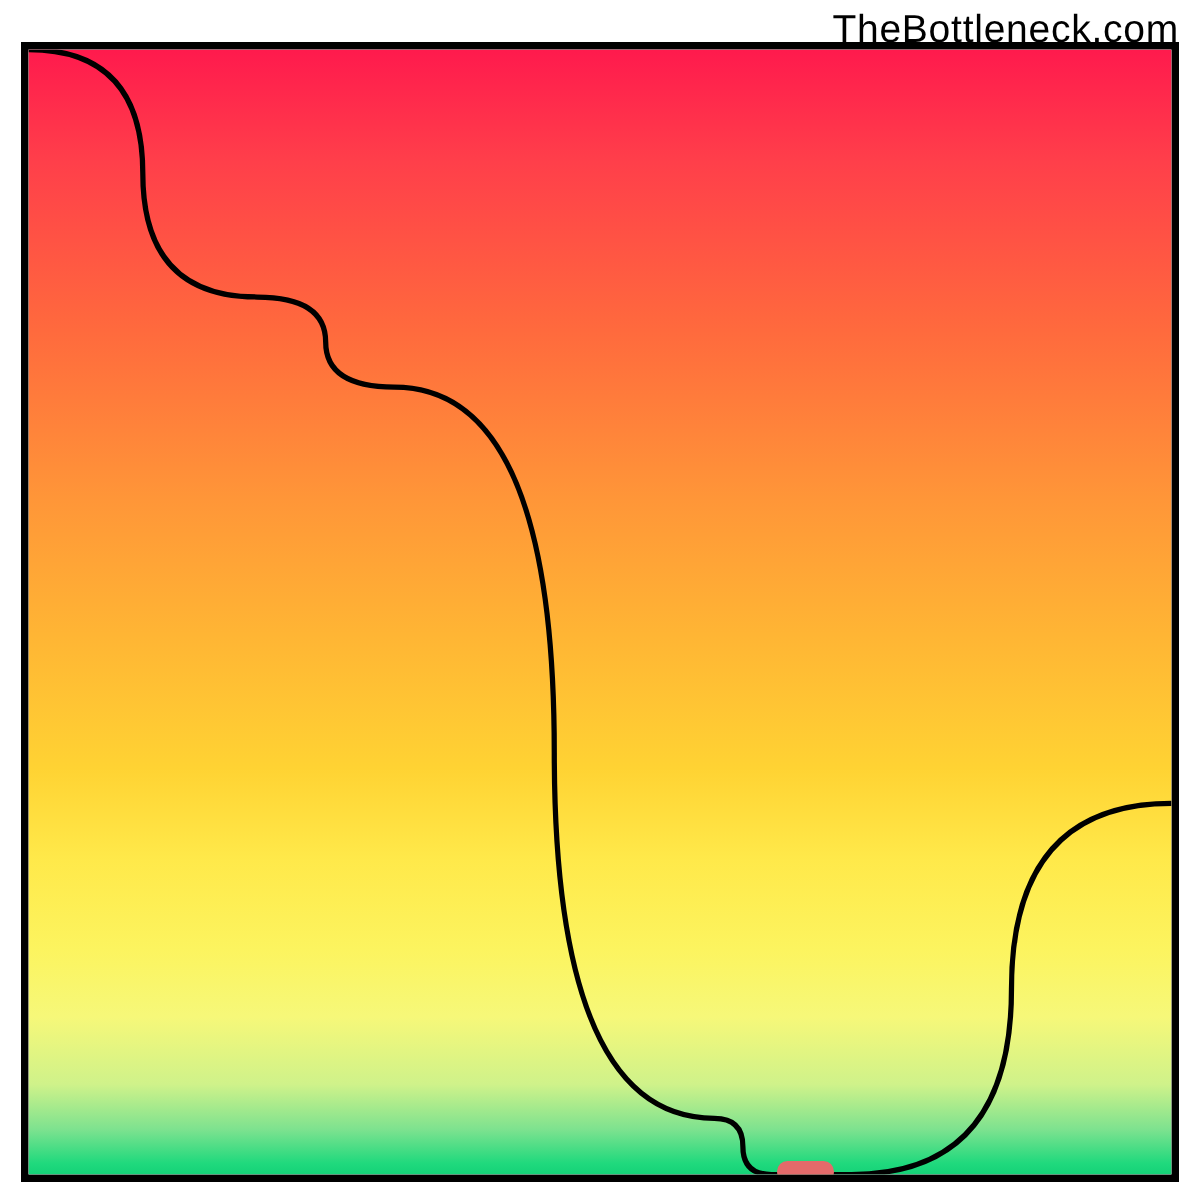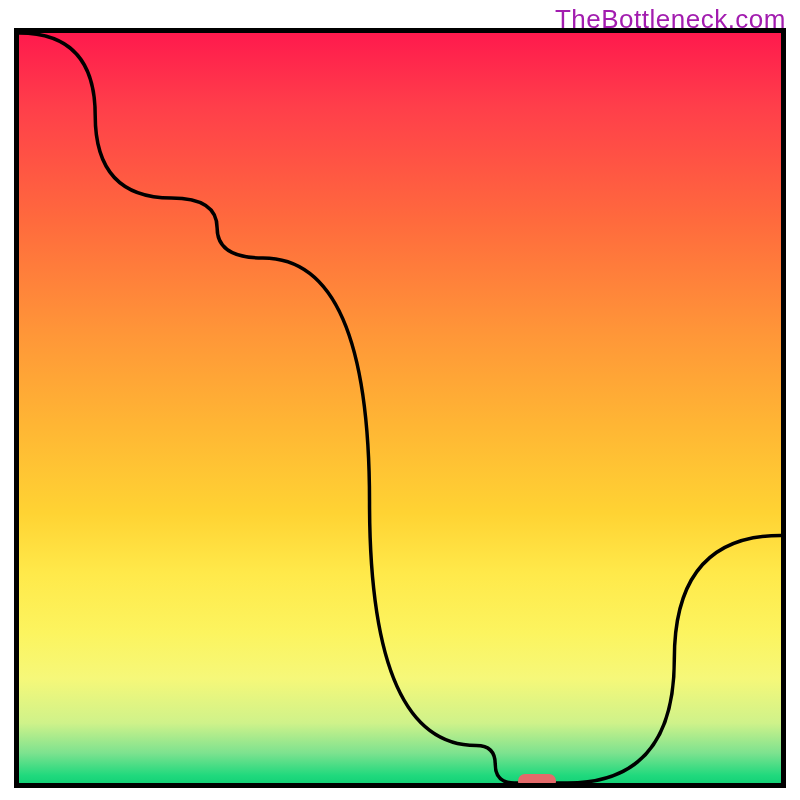--- a/index.html
+++ b/index.html
@@ -13,25 +13,26 @@
   }
   .canvas {
     position: relative;
     width: 800px;
     height: 800px;
   }
   .watermark {
     position: absolute;
     top: 4px;
     right: 14px;
-    color: #a21caf;
+    color: #000000;
     font-size: 26px;
     font-weight: 500;
     letter-spacing: 0.5px;
     z-index: 50;
+    text-decoration: underline;
   }
   .frame {
     position: absolute;
     left: 14px;
     top: 28px;
     width: 772px;
     height: 760px;
     border: 5px solid #000000;
     box-sizing: border-box;
     overflow: hidden;

